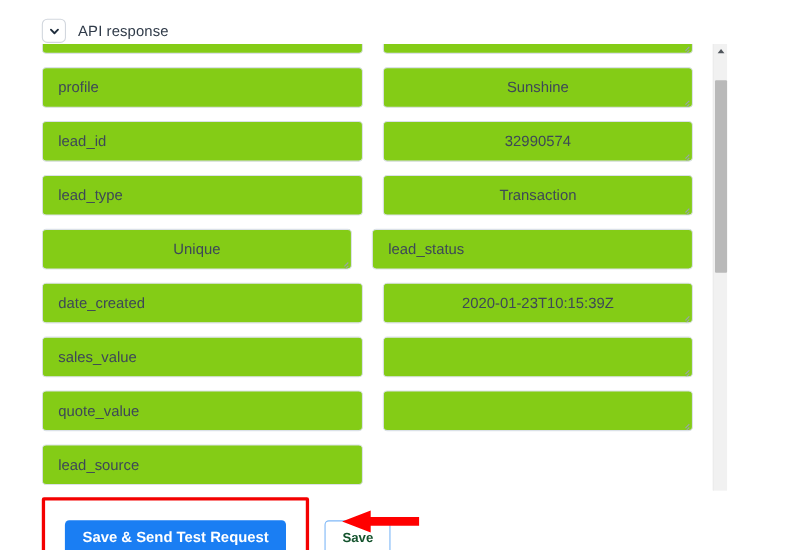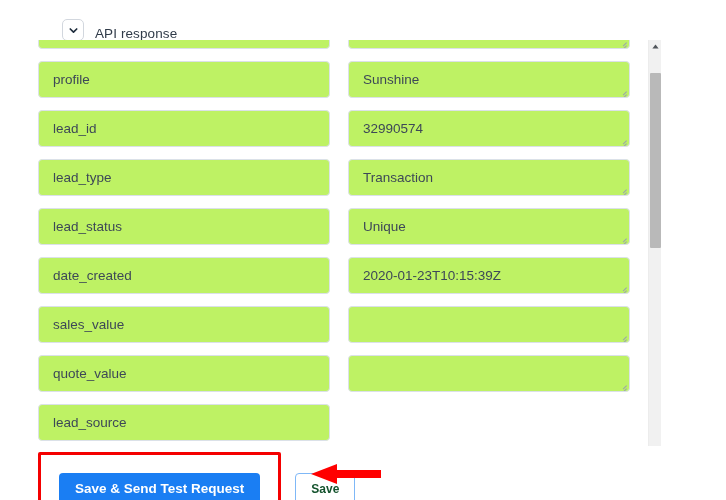--- a/index.html
+++ b/index.html
@@ -22,24 +22,23 @@
     height: 500px;
     background: #ffffff;
   }
 
   
   .section-header {
     position: absolute;
     left: 38px;
     top: 15px;
     display: flex;
-    align-items: flex-end;
+    align-items: center;
     gap: 11px;
     height: 26px;
-    margin-left: 24px;
   }
   .collapse-btn {
     width: 22px;
     height: 22px;
     border: 1px solid #d2d7de;
     border-radius: 5px;
     background: #ffffff;
     box-sizing: border-box;
     display: flex;
     align-items: center;
@@ -72,41 +71,42 @@
     top: -28px;   
     width: 610px;
   }
   .row {
     display: flex;
     gap: 18px;
     margin-bottom: 12px;
     height: 37px;
   }
   .field {
-    background: #bef264;
+    background: #84cc16;
     border: 1px solid #dbe1e8;
     border-radius: 4px;
     box-sizing: border-box;
     height: 37px;
     display: flex;
     align-items: center;
     padding: 0 14px;
     font-size: 13.5px;
     color: #3d4857;
     position: relative;
     overflow: hidden;
     white-space: nowrap;
   }
   .field.key {
     width: 292px;
     flex: 0 0 292px;
   }
   .field.value {
     width: 282px;
     flex: 0 0 282px;
+    justify-content: center;
   }
   
   .grip {
     position: absolute;
     right: 2px;
     bottom: 1px;
     width: 9px;
     height: 9px;
     pointer-events: none;
   }
@@ -254,25 +254,25 @@
           </div>
         </div>
         <div class="row">
           <div class="field key">lead_type</div>
           <div class="field value">
             <span>Transaction</span>
             <span class="grip"></span>
           </div>
         </div>
         <div class="row">
+          <div class="field value">
+            <span>Unique</span>
+            <span class="grip"></span>
+          </div>
           <div class="field key">lead_status</div>
-          <div class="field value">
-            <span>Unique</span>
-            <span class="grip"></span>
-          </div>
         </div>
         <div class="row">
           <div class="field key">date_created</div>
           <div class="field value">
             <span>2020-01-23T10:15:39Z</span>
             <span class="grip"></span>
           </div>
         </div>
         <div class="row">
           <div class="field key">sales_value</div>

